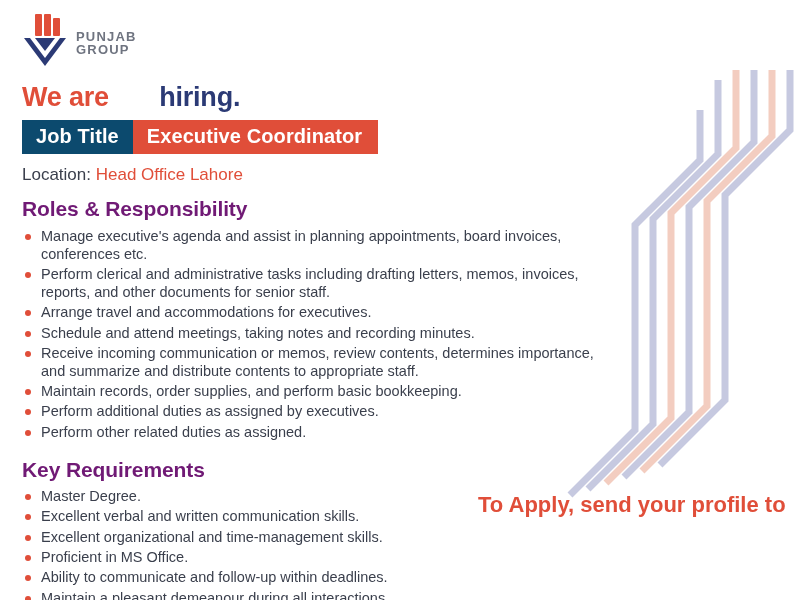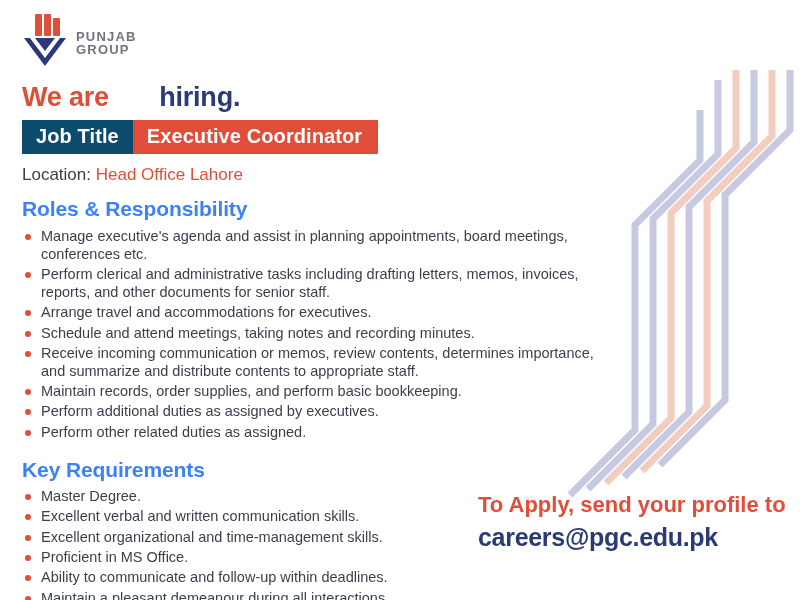--- a/index.html
+++ b/index.html
@@ -97,21 +97,21 @@
     left: 22px;
     top: 165px;
     font-size: 17px;
     z-index: 3;
   }
   .location .loc-label { color: #3a3f4c; }
   .location .loc-value { color: #e04e39; }
 
   
   .section-heading {
-    color: #3b82f6;
+    color: #701a75;
     font-size: 21px;
     font-weight: bold;
     letter-spacing: -0.1px;
     text-align: center;
   }
   #roles-heading {
     position: absolute;
     left: 22px;
     top: 197px;
     z-index: 3;
@@ -218,21 +218,21 @@
   <div class="title-value">Executive Coordinator</div>
 </div>
 
 <div class="location">
   <span class="loc-label">Location:</span>
   <span class="loc-value">Head Office Lahore</span>
 </div>
 
 <div id="roles-heading" class="section-heading">Roles &amp; Responsibility</div>
 <ul id="roles-list" class="bullets">
-  <li>Manage executive's agenda and assist in planning appointments, board meetings, conferences etc.</li>
+  <li>Manage executive's agenda and assist in planning appointments, board invoices, conferences etc.</li>
   <li>Perform clerical and administrative tasks including drafting letters, memos, invoices, reports, and other documents for senior staff.</li>
   <li>Arrange travel and accommodations for executives.</li>
   <li>Schedule and attend meetings, taking notes and recording minutes.</li>
   <li>Receive incoming communication or memos, review contents, determines importance, and summarize and distribute contents to appropriate staff.</li>
   <li>Maintain records, order supplies, and perform basic bookkeeping.</li>
   <li>Perform additional duties as assigned by executives.</li>
   <li>Perform other related duties as assigned.</li>
 </ul>
 
 <div id="reqs-heading" class="section-heading">Key Requirements</div>
@@ -240,14 +240,13 @@
   <li>Master Degree.</li>
   <li>Excellent verbal and written communication skills.</li>
   <li>Excellent organizational and time-management skills.</li>
   <li>Proficient in MS Office.</li>
   <li>Ability to communicate and follow-up within deadlines.</li>
   <li>Maintain a pleasant demeanour during all interactions.</li>
 </ul>
 
 <div class="apply-block">
   <div class="apply-line">To Apply, send your profile to</div>
-  <div class="apply-email">careers@pgc.edu.pk</div>
 </div>
 
 </body></html>

